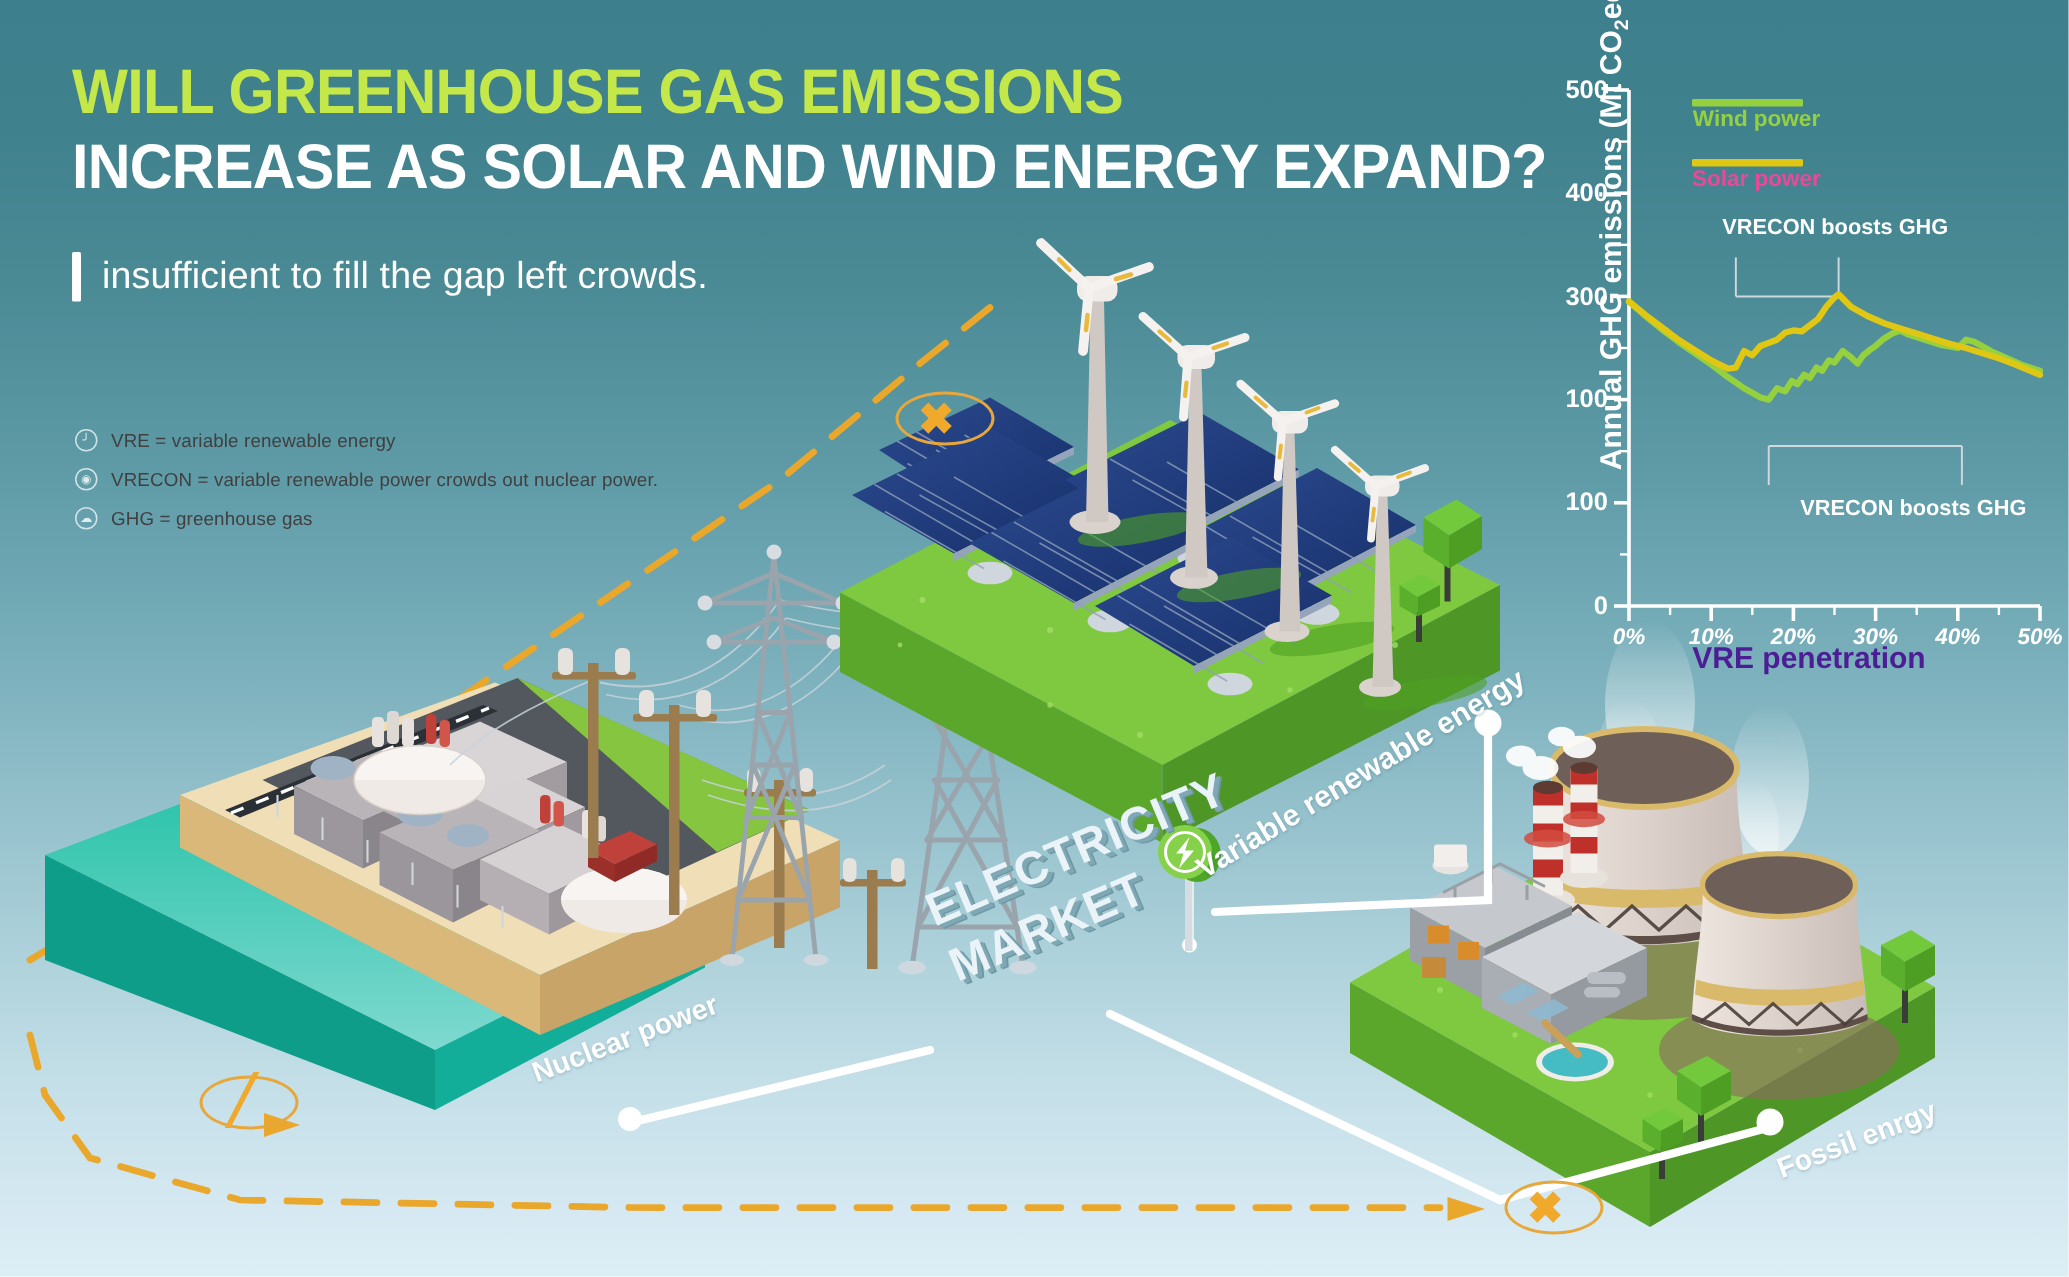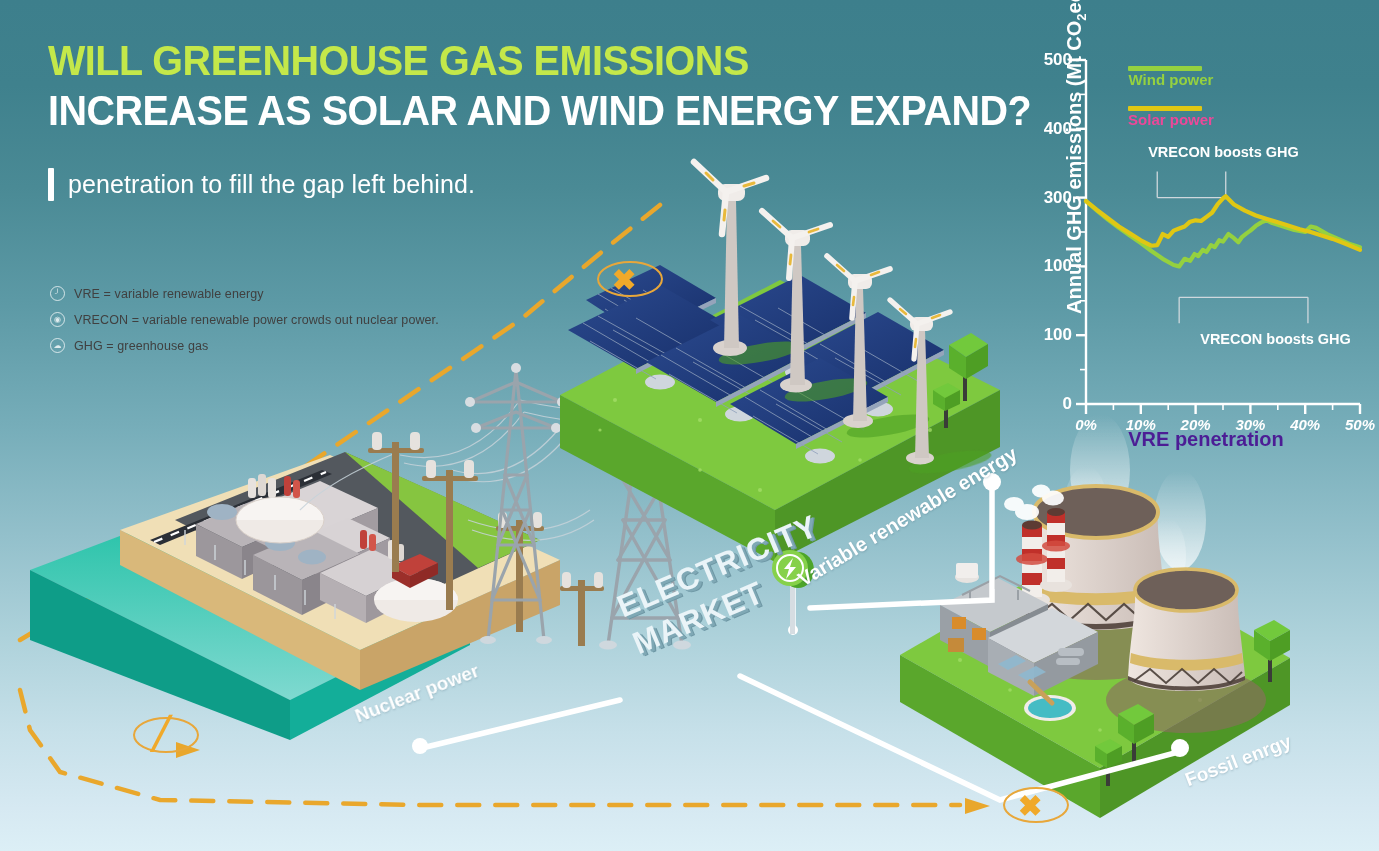--- a/index.html
+++ b/index.html
@@ -633,21 +633,21 @@
   </div>
 
   <div class="headline">
     <div class="hl-line hl1">WILL GREENHOUSE GAS EMISSIONS</div>
     <div class="hl-line hl2">INCREASE AS SOLAR AND WIND ENERGY EXPAND?</div>
   </div>
 
   <div class="subwrap">
     <div class="subbar"></div>
     <div class="subtext">
-      <div>penetration to fill the gap left behind.</div>
+      <div>insufficient to fill the gap left crowds.</div>
     </div>
   </div>
 
   <div class="abbrev">
     <div class="ab-row">
       <span class="ab-ic">╯</span>
       <span class="ab-tx">VRE = variable renewable energy</span>
     </div>
     <div class="ab-row">
       <span class="ab-ic">◉</span>

